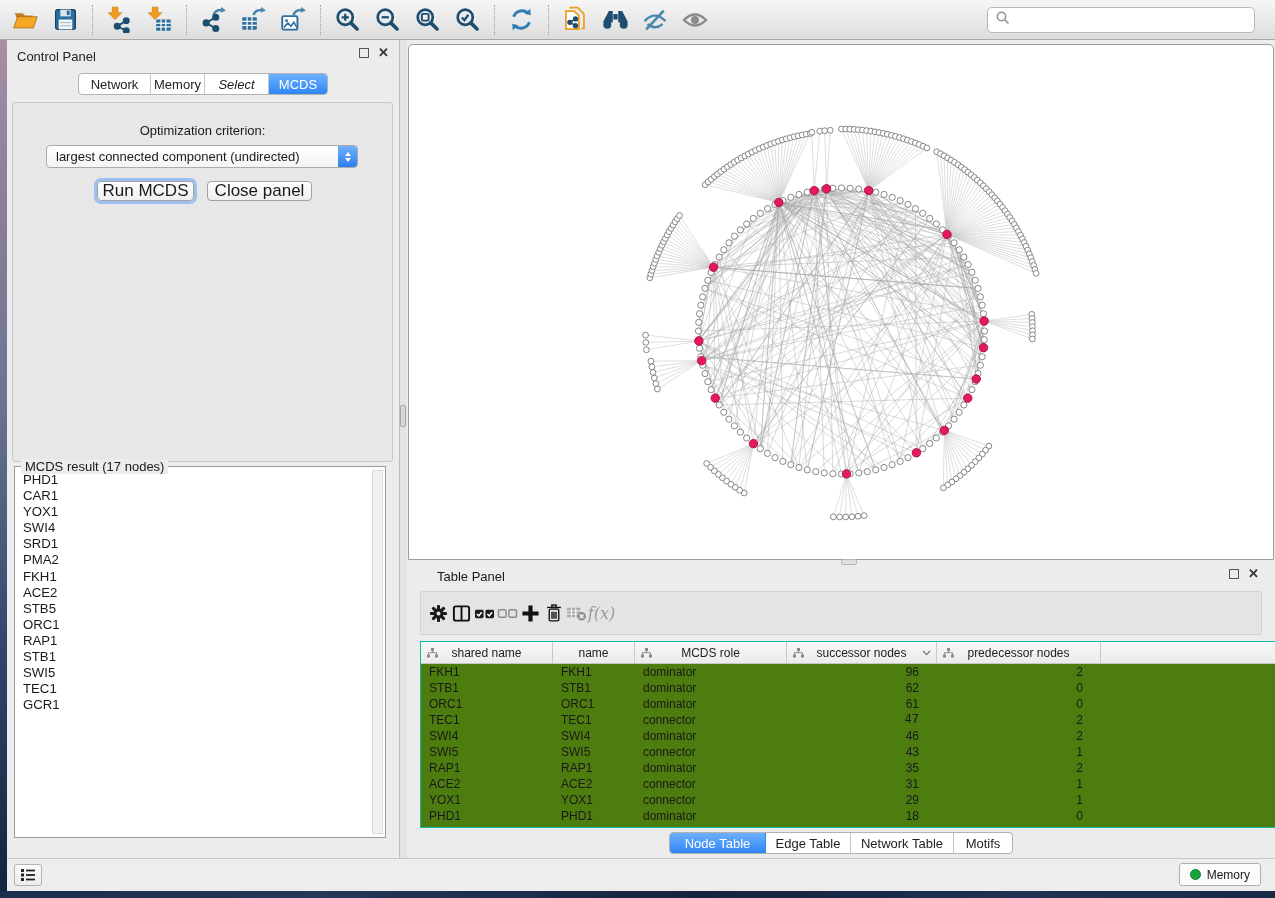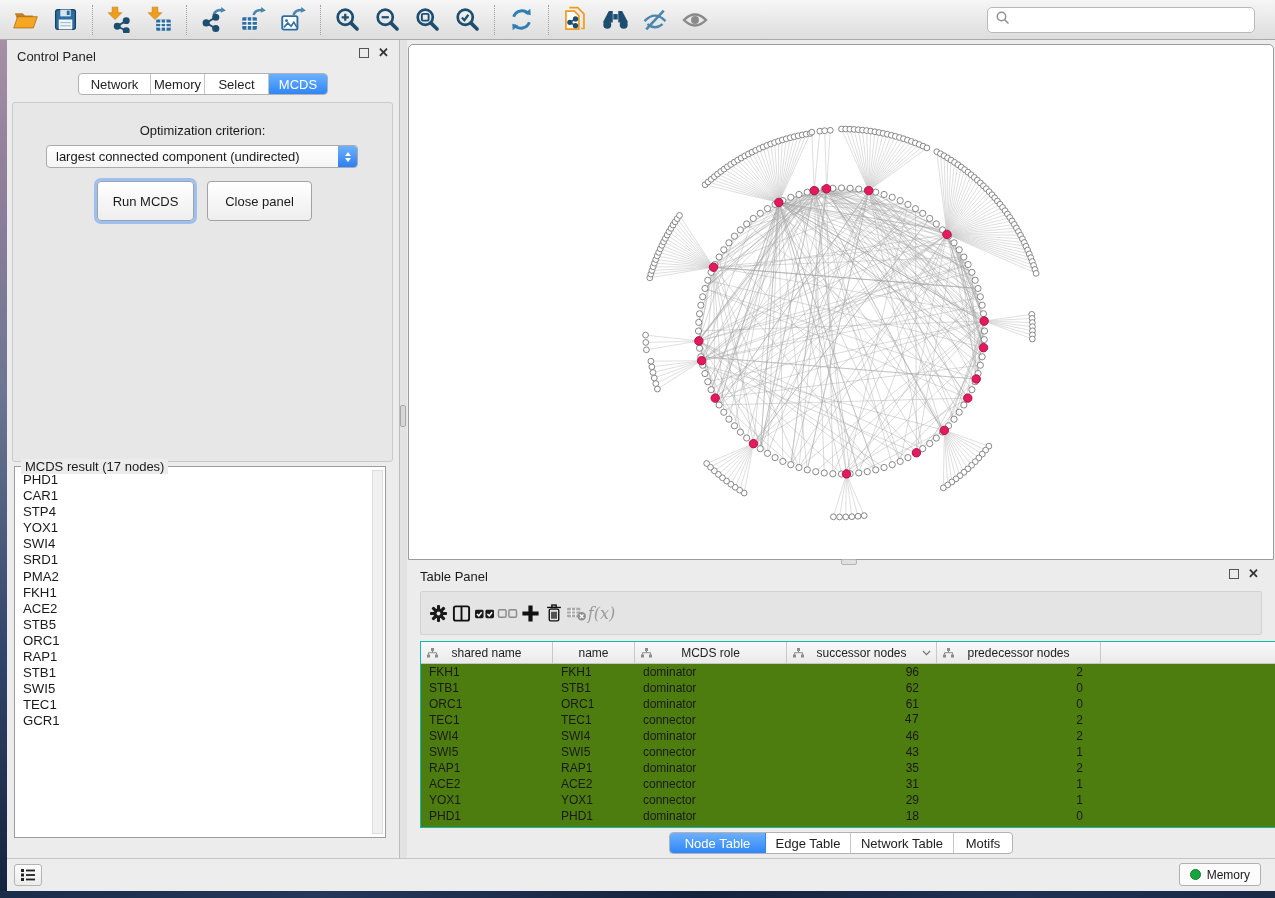--- a/index.html
+++ b/index.html
@@ -42,22 +42,22 @@
     background:#e7e7e7; border:1px solid #c9c9c9; border-radius:3px; }
   #opt-label { position:absolute; top:20px; width:100%; text-align:center; font-size:13px; }
   #criterion-dd { position:absolute; left:33px; top:42px; width:312px; height:23px; background:linear-gradient(#ffffff,#f4f4f4);
     border:1px solid #ababab; border-radius:4px; display:flex; align-items:center; }
   #criterion-dd .dd-text { font-size:13px; padding-left:9px; flex:1; white-space:nowrap; overflow:hidden; }
   .dd-stepper { width:19px; height:21px; border-radius:0 3px 3px 0; background:linear-gradient(#6fb1fb,#2d7ef2);
     display:flex; flex-direction:column; align-items:center; justify-content:center; gap:2px; }
   .dd-stepper i { display:block; width:0; height:0; border-left:3.5px solid transparent; border-right:3.5px solid transparent; }
   .dd-up { border-bottom:4.5px solid #fff; }
   .dd-down { border-top:4.5px solid #fff; }
-  .mac-btn { position:absolute; top:78px; height:40px; background:linear-gradient(#ffffff,#eeeeee);
-    border:1px solid #a2a2a2; border-radius:4px; font-size:13px; display:flex; align-items:center; justify-content:center;text-align:right; }
+  .mac-btn { position:absolute; top:78px; height:20px; background:linear-gradient(#ffffff,#eeeeee);
+    border:1px solid #a2a2a2; border-radius:4px; font-size:17px; display:flex; align-items:center; justify-content:center;text-align:right; }
   #run-mcds { left:84px; width:97px; box-shadow:0 0 0 3px rgba(106,166,250,.6); }
   #close-panel { left:194px; width:105px; }
 
   #mcds-result { position:absolute; left:7px; top:426px; width:372px; height:372px; background:#fff; border:1px solid #9c9c9c; }
   #mcds-legend { position:absolute; left:6px; top:-8px; background:#ececec; font-size:13px; padding:0 4px; }
   #mcds-list { position:absolute; left:0; top:5px; right:14px; bottom:2px; overflow:hidden; }
   .mcds-item { font-size:13.2px; line-height:16.1px; padding-left:8px; }
   #mcds-scroll { position:absolute; right:2px; top:3px; bottom:3px; width:11px; background:#f1f1f1; border:1px solid #dcdcdc; }
 
   
@@ -74,21 +74,21 @@
   .tl { position:absolute; top:3.5px; width:12px; height:12px; border-radius:50%; }
   #tl-red { left:10px; background:#fc5753; border:1px solid #df4744; }
   #tl-yellow { left:31px; background:#fdbc40; border:1px solid #de9f34; }
   #tl-green { left:52px; background:#33c748; border:1px solid #27aa35; }
   #net-title { position:absolute; top:2.5px; left:calc(50% + 70px); transform:translateX(-50%); font-size:12.5px; color:#333; }
   #net-canvas { position:absolute; left:0; top:19px; width:864px; height:495px; background:#fff; overflow:hidden; }
 
   
   #table-panel { position:absolute; left:0; top:523px; width:868px; height:295px; background:#ececec; }
   #tp-grip { position:absolute; left:50%; top:-4px; width:16px; height:6px; background:#e0e0e0; border:1px solid #b5b5b5; border-radius:2px; }
-  #tp-title { position:absolute; left:13px; top:6px; font-size:13px; }
+  #tp-title { position:absolute; left:30px; top:6px; font-size:13px; }
   #tp-toolbar { position:absolute; left:13px; top:28px; width:842px; height:44px; background:#e4e4e4;
     border:1px solid #d2d2d2; border-radius:2px; display:flex; align-items:center; padding-left:6px; }
   .tp-icon { width:23px; height:30px; display:flex; align-items:center; justify-content:center; }
   .fx-label { font-family:"DejaVu Serif", serif; font-style:italic; font-size:16px; color:#9a9a9a; margin-left:4px; }
 
   #node-table { position:absolute; left:13px; top:78px; width:974px; height:187px; background:#4d7c0f; border:1px solid #14b8a6; }
   #nt-header { display:flex; height:22px; background:linear-gradient(#f8f8f8,#ebebeb); border-bottom:1px solid #c6c6c6; }
   .th { position:relative; display:flex; align-items:center; justify-content:center; font-size:12px; color:#222;
         border-right:1px solid #c9c9c9; }
   .th .h-icon { position:absolute; left:6px; top:6px; }
@@ -286,21 +286,21 @@
 <div id="control-panel" class="abs">
   <div class="panel-title">Control Panel</div>
   <div class="win-btns">
     <span class="float-glyph"></span>
     <span class="close-glyph">✕</span>
   </div>
   <div id="control-tabs-row">
     <div class="seg-group" id="control-tabs">
         <div class="seg" style="width: 72px;">Network</div>
         <div class="seg" style="width: 54px;">Memory</div>
-        <div class="seg" style="width: 64px;">Select</div>
+        <div class="seg" style="width: 64px; font-style: italic;">Select</div>
         <div class="seg active" style="width: 58px;">MCDS</div>
       </div>
   </div>
 
   <div id="mcds-subpanel">
     <div id="opt-label">Optimization criterion:</div>
     <div id="criterion-dd">
       <span class="dd-text">largest connected component (undirected)</span>
       <span class="dd-stepper">
           <i class="dd-up"></i>
@@ -309,21 +309,20 @@
     </div>
     <div class="mac-btn" id="run-mcds">Run MCDS</div>
     <div class="mac-btn" id="close-panel">Close panel</div>
   </div>
 
   <div id="mcds-result">
     <span id="mcds-legend">MCDS result (17 nodes)</span>
     <div id="mcds-list">
         <div class="mcds-item">PHD1</div>
         <div class="mcds-item">CAR1</div>
-        <div class="mcds-item">STP4</div>
         <div class="mcds-item">YOX1</div>
         <div class="mcds-item">SWI4</div>
         <div class="mcds-item">SRD1</div>
         <div class="mcds-item">PMA2</div>
         <div class="mcds-item">FKH1</div>
         <div class="mcds-item">ACE2</div>
         <div class="mcds-item">STB5</div>
         <div class="mcds-item">ORC1</div>
         <div class="mcds-item">RAP1</div>
         <div class="mcds-item">STB1</div>

